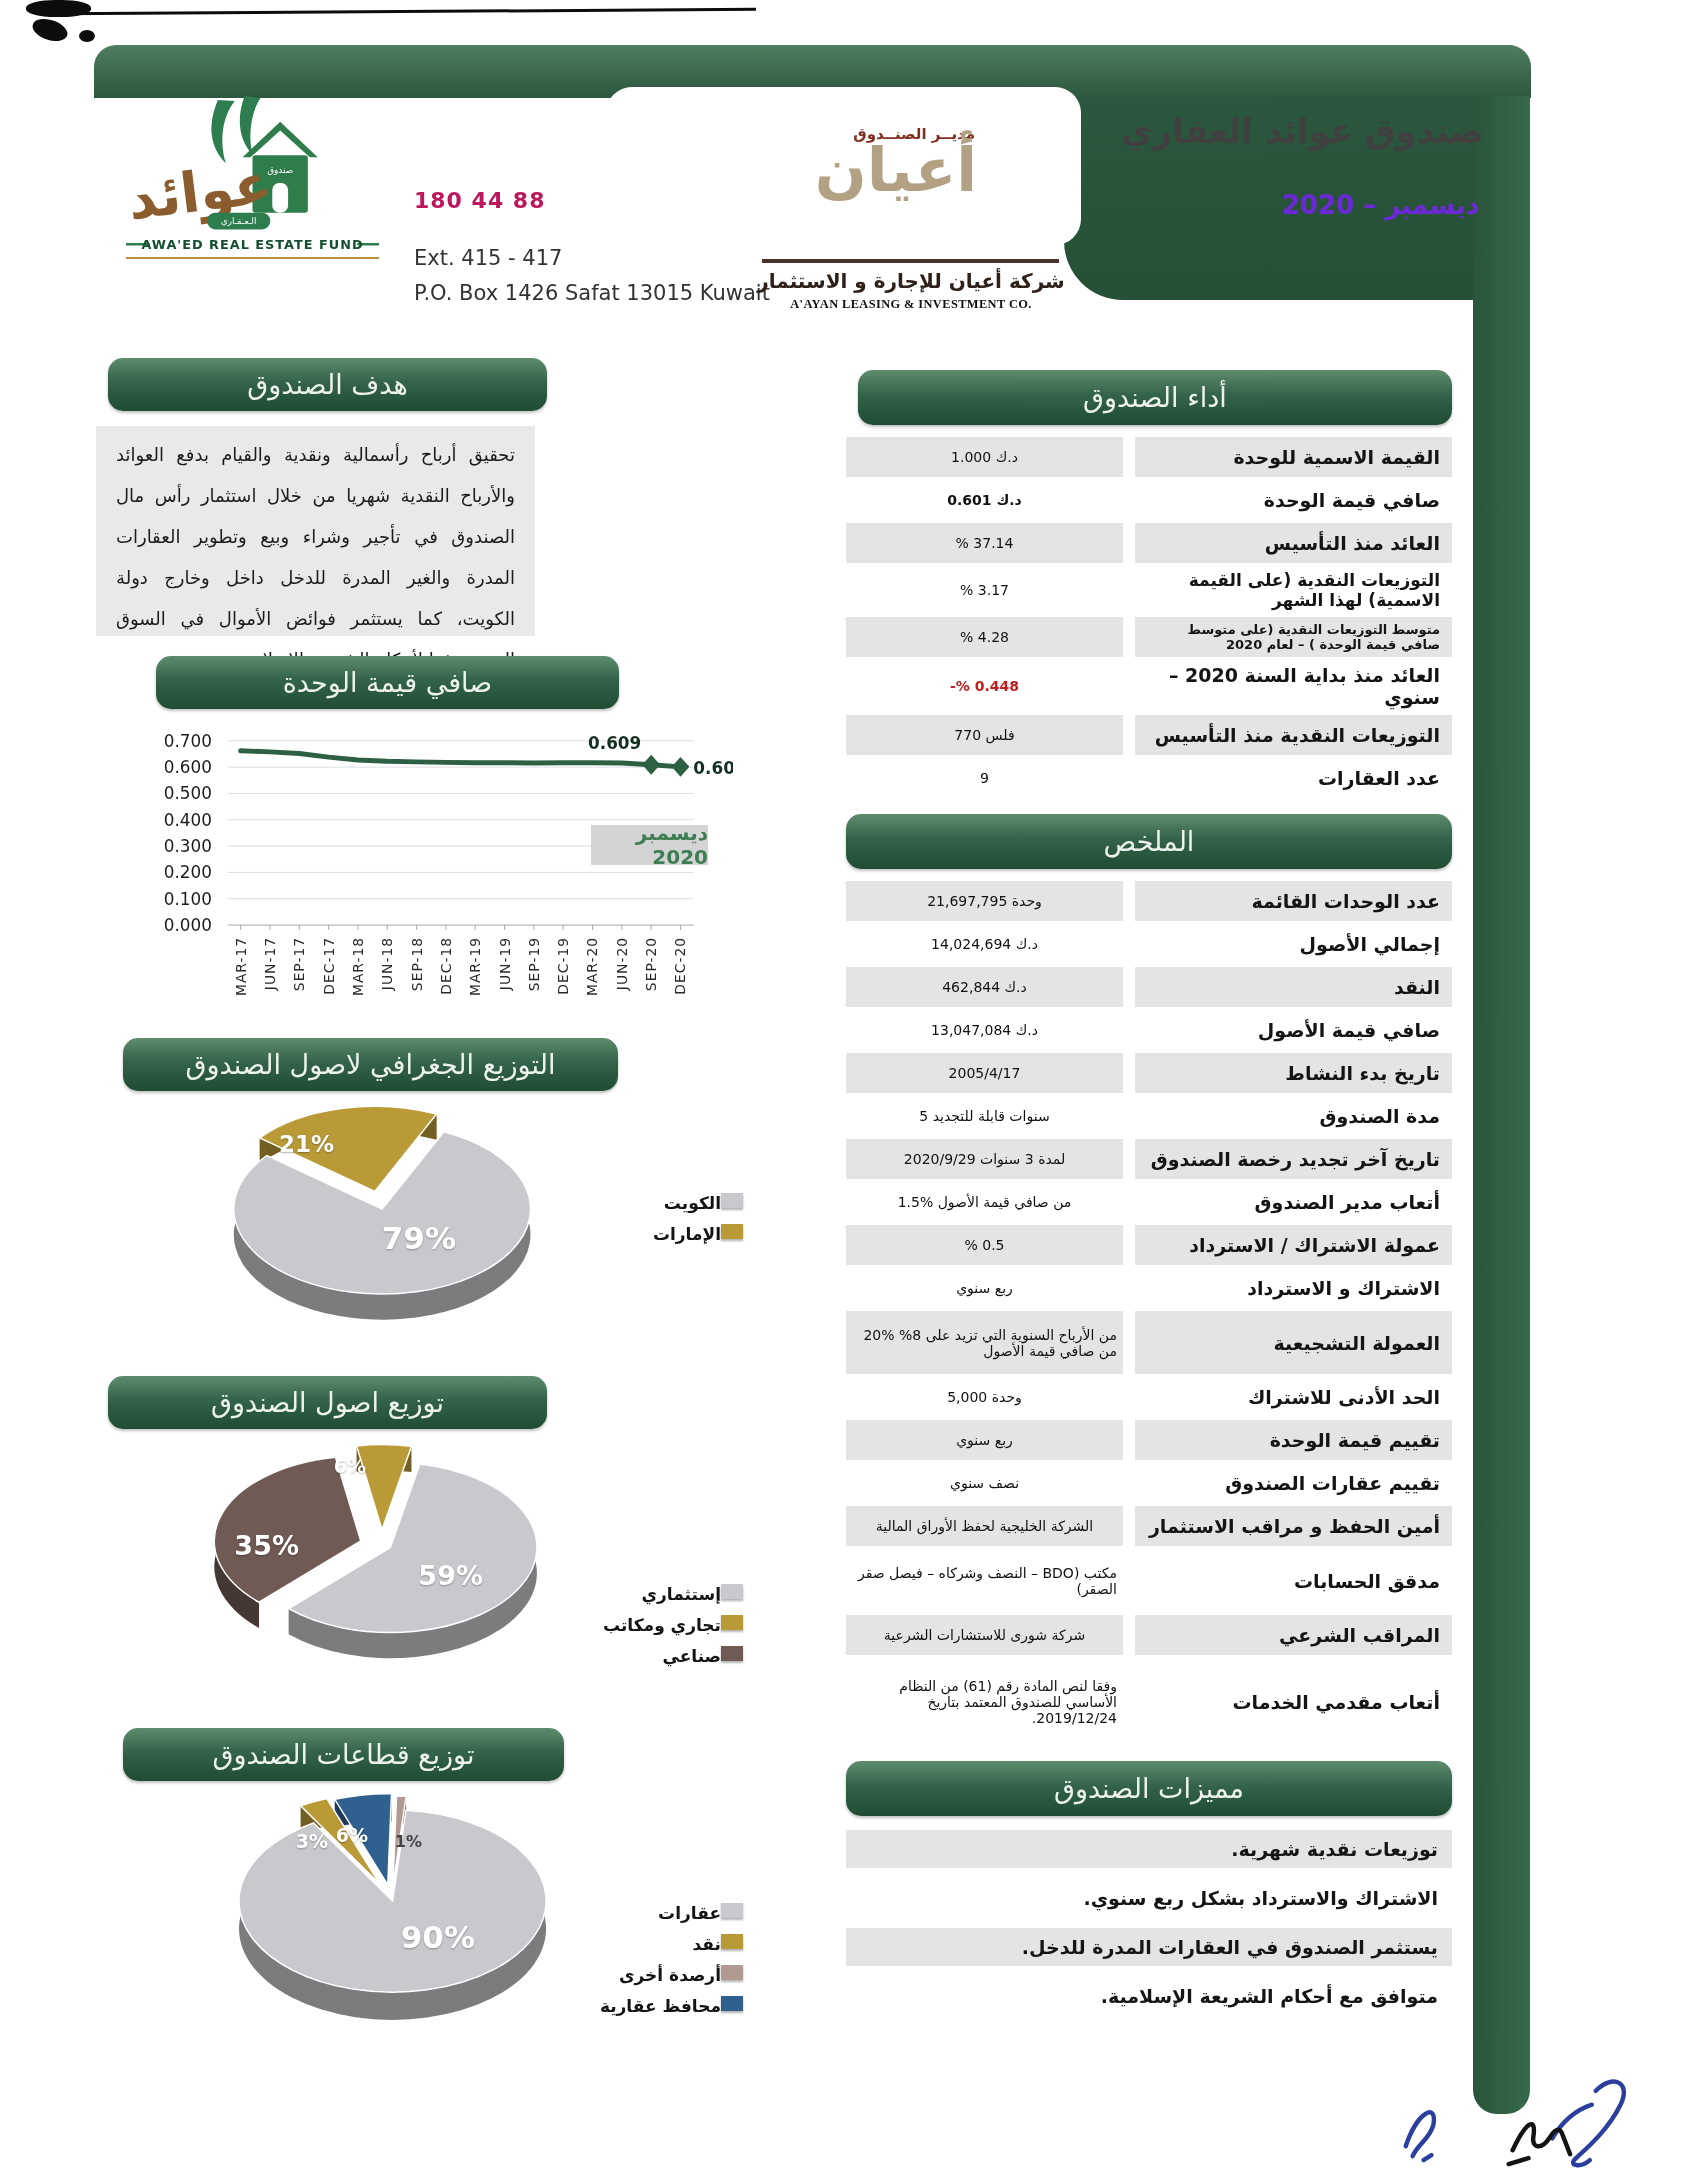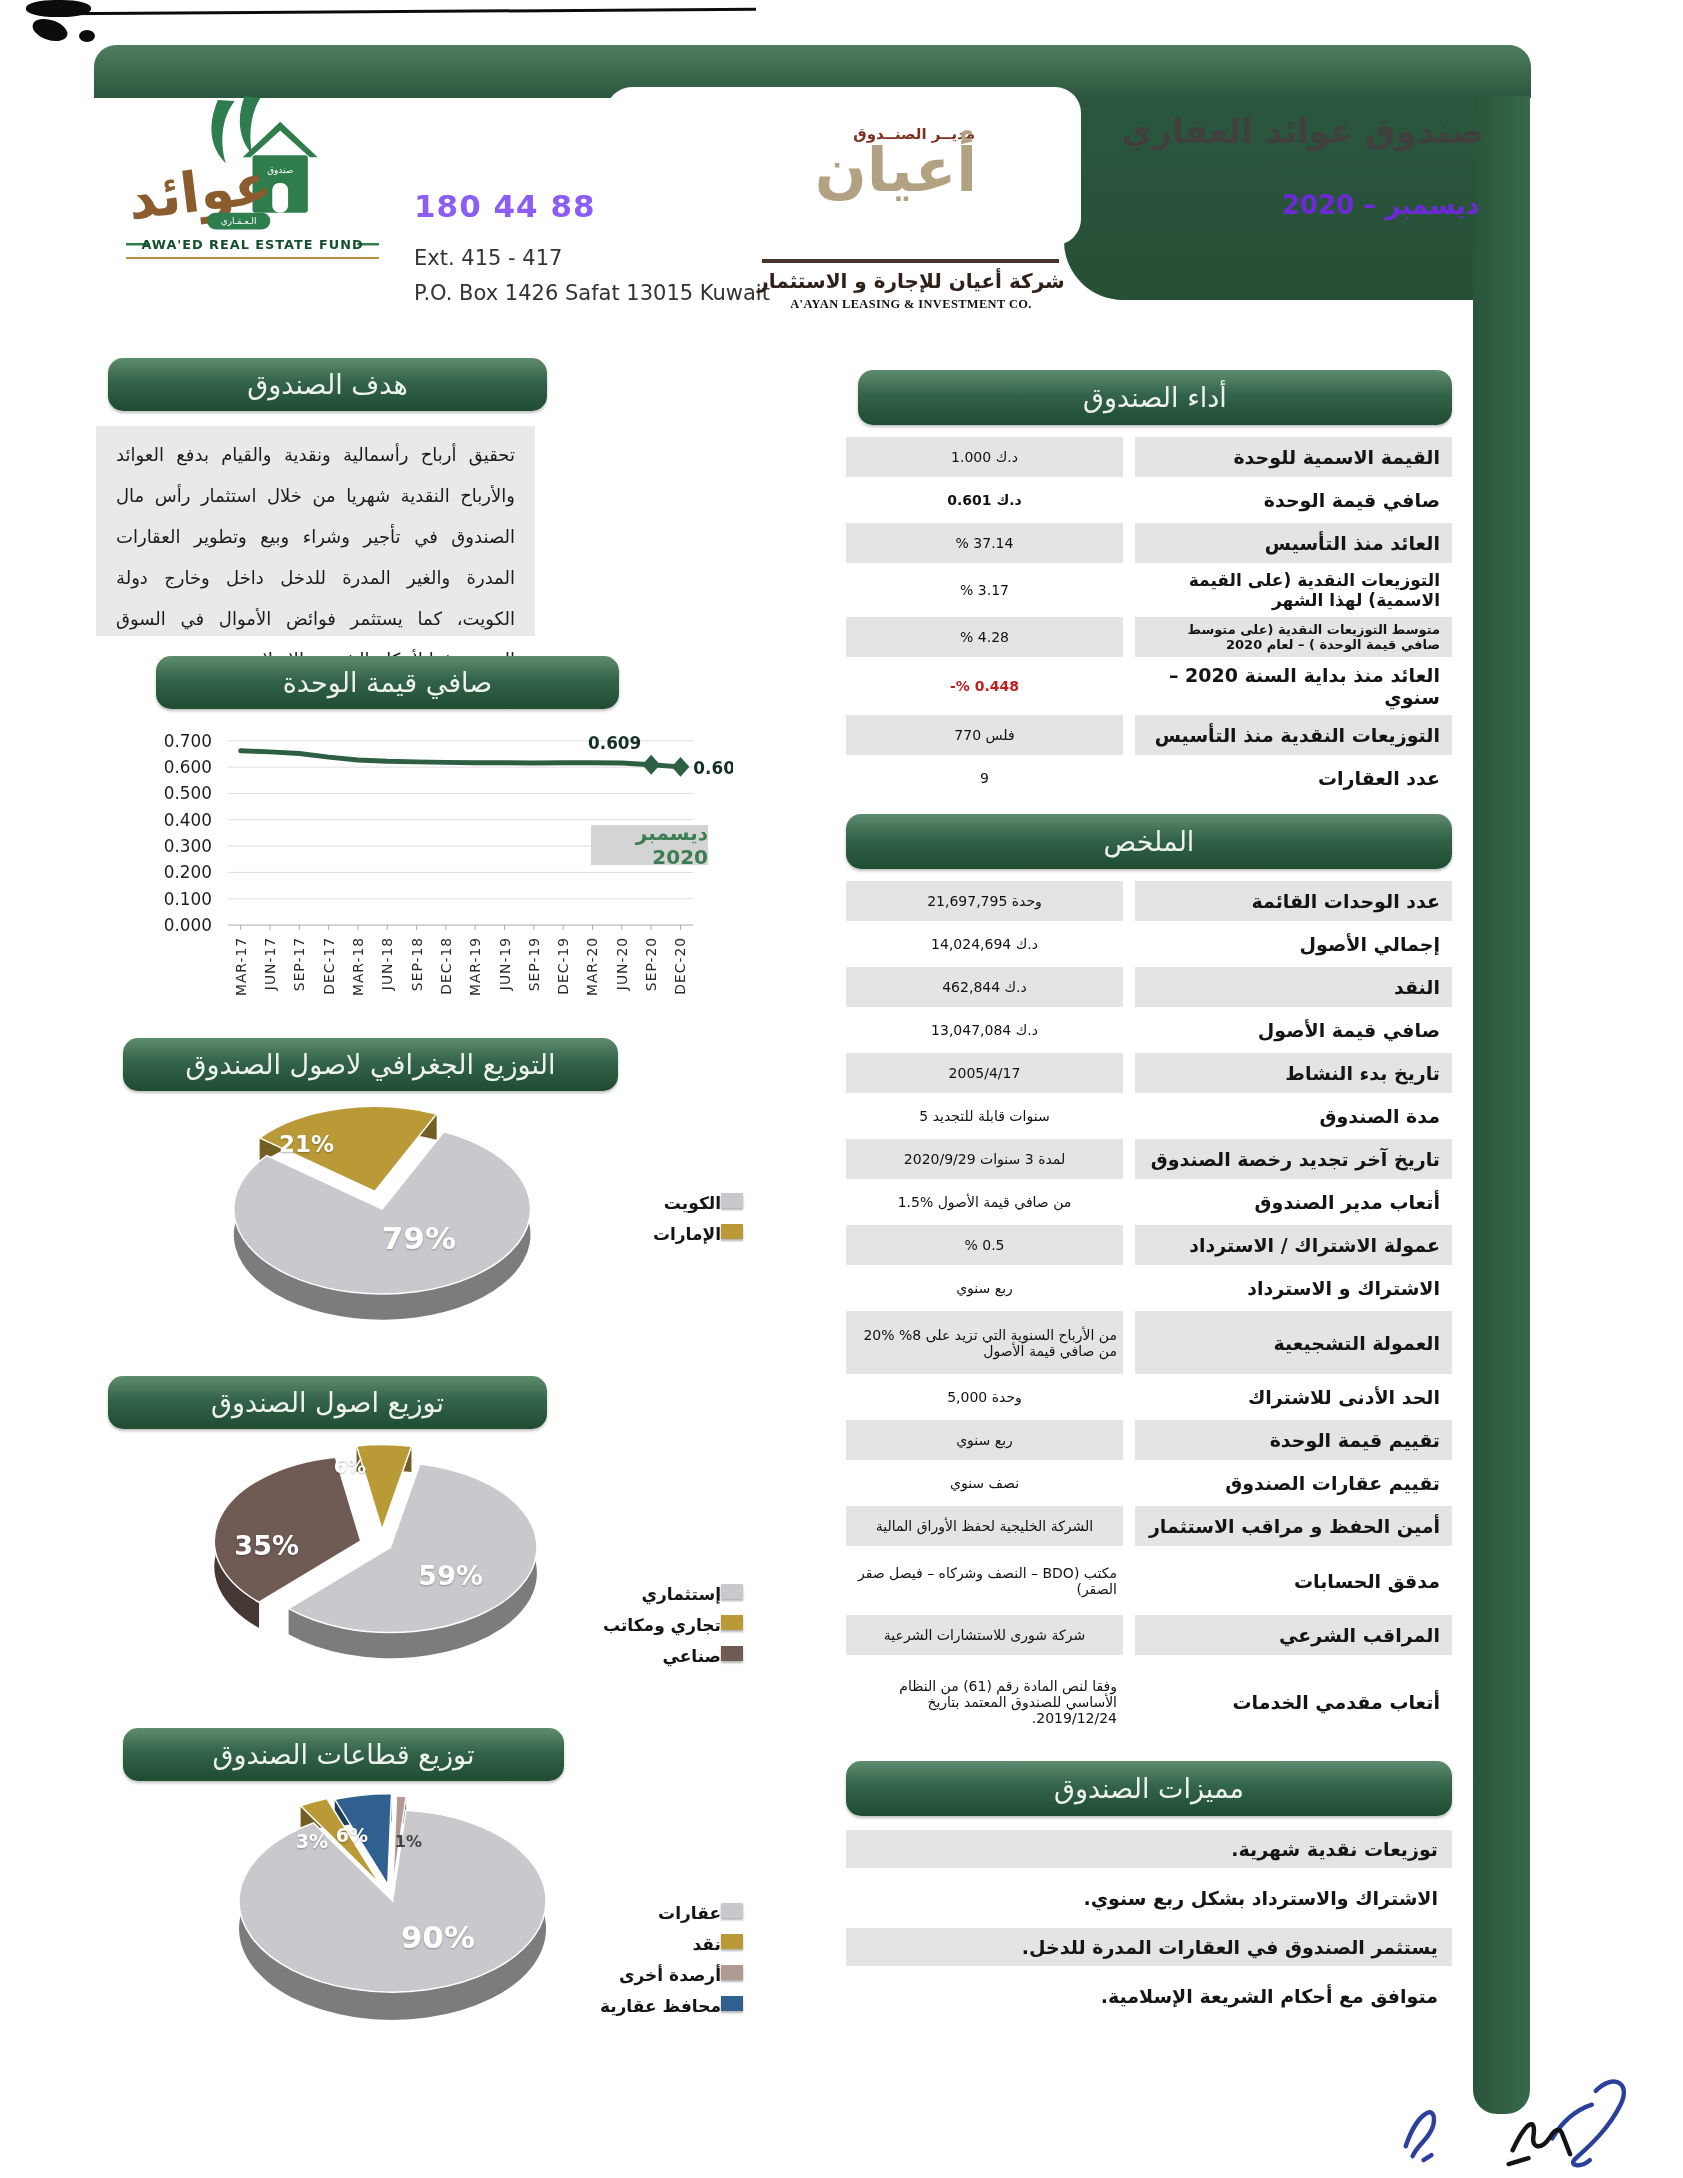--- a/index.html
+++ b/index.html
@@ -10,21 +10,21 @@
   .band{background:linear-gradient(180deg,#4f7d5e 0%,#2b573e 100%);border-radius:22px 22px 0 0;}
   .tblock{background:linear-gradient(180deg,#4f7d5e 0%,#2b573e 20%,#255036 100%);border-radius:0 22px 0 59px;}
   .rbar{background:linear-gradient(90deg,#29553b,#37694b);border-radius:0 0 24px 24px;}
   .gbar{background:linear-gradient(180deg,#5e8c6d 0%,#33634a 45%,#1f4c33 100%);border-radius:15px;color:#eef2ec;
         display:flex;align-items:center;justify-content:center;font-size:27px;box-shadow:0 2px 3px rgba(0,0,0,.25);margin-left:12px;}
   .card{background:#fff;border-radius:26px;}
   
   .title1{color:#404040;font-size:34px;font-weight:bold;text-align:right;direction:rtl;}
   .title2{color:#6d28d9;font-size:26px;font-weight:bold;text-align:right;direction:ltr;}
   
-  .phone{font-size:31px;font-weight:bold;color:#8b5cf6;letter-spacing:1px;}
+  .phone{font-size:22px;font-weight:bold;color:#be185d;letter-spacing:1px;}
   .small-en{font-size:21px;color:#333;}
   
   .ayan-tag{font-size:15px;font-weight:bold;color:#7e2f1f;text-align:right;direction:rtl;}
   .ayan-name{font-size:61px;font-weight:bold;color:#b3a183;text-align:center;direction:rtl;line-height:1;}
   .ayan-line{background:#4a332c;}
   .ayan-ar{font-size:20px;font-weight:bold;color:#2f2119;text-align:center;direction:rtl;}
   .ayan-en{font-size:12.4px;font-weight:bold;color:#111;text-align:center;font-family:Liberation Serif, serif;letter-spacing:0.4px;}
   
   .para{background:#e9e9e9;direction:rtl;text-align:justify;font-size:18px;line-height:41px;color:#1c1c1c;padding:8px 20px;}
   

